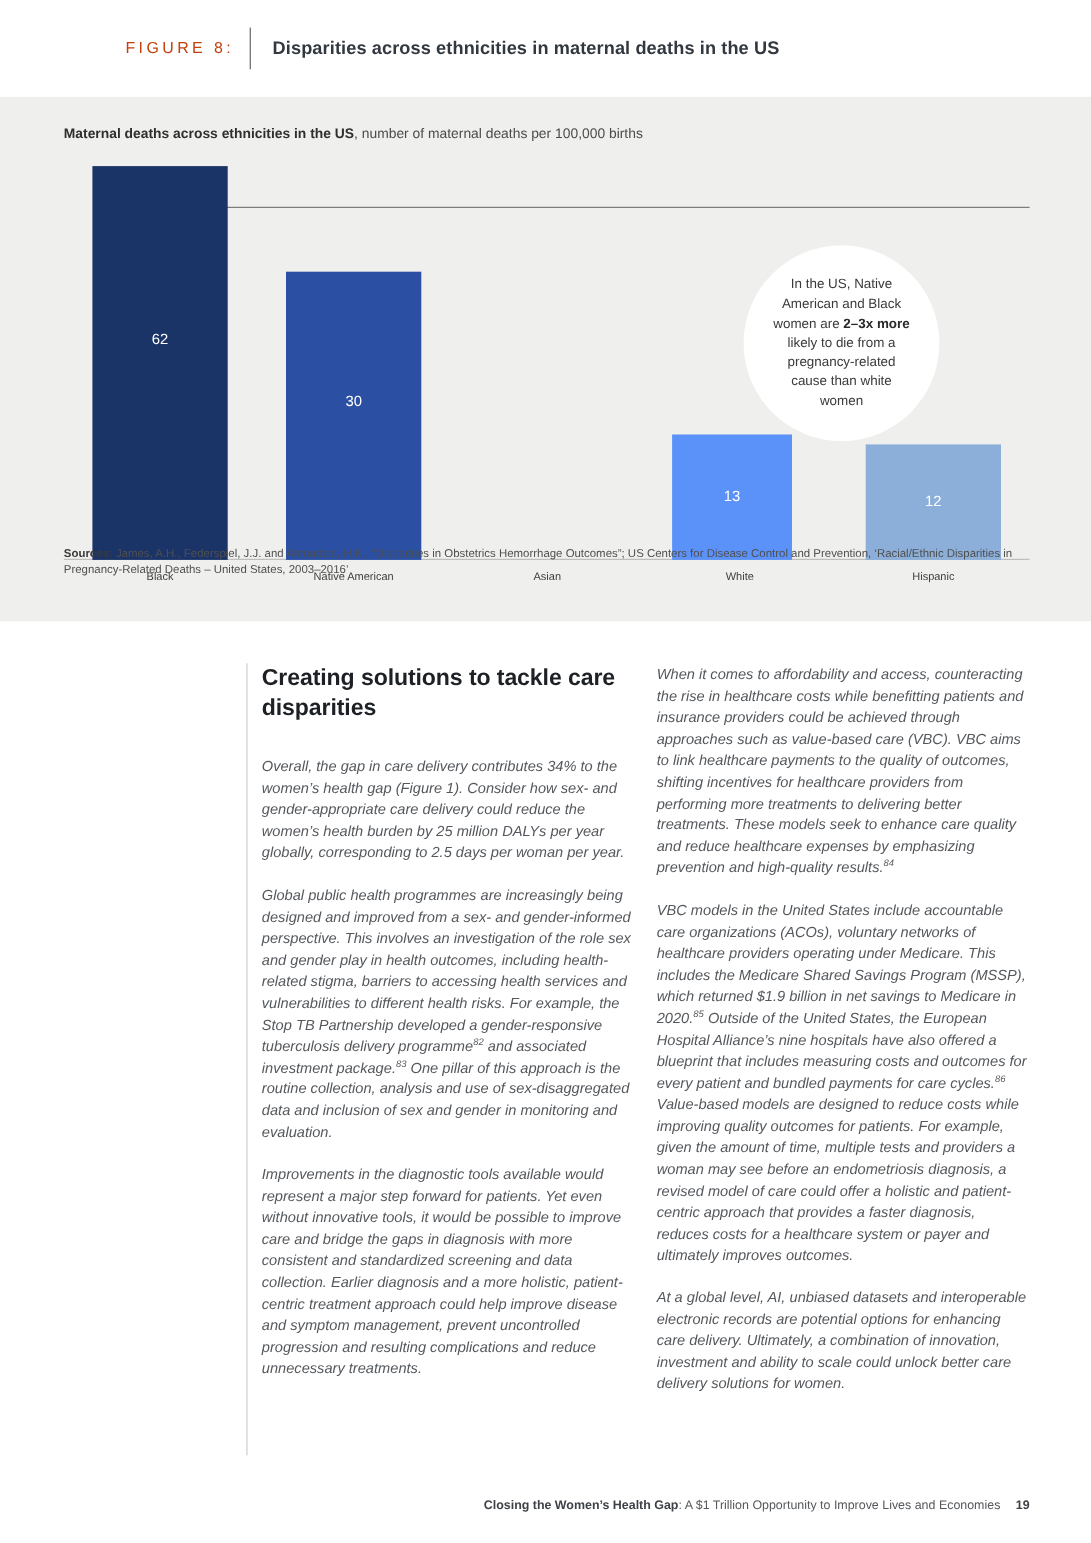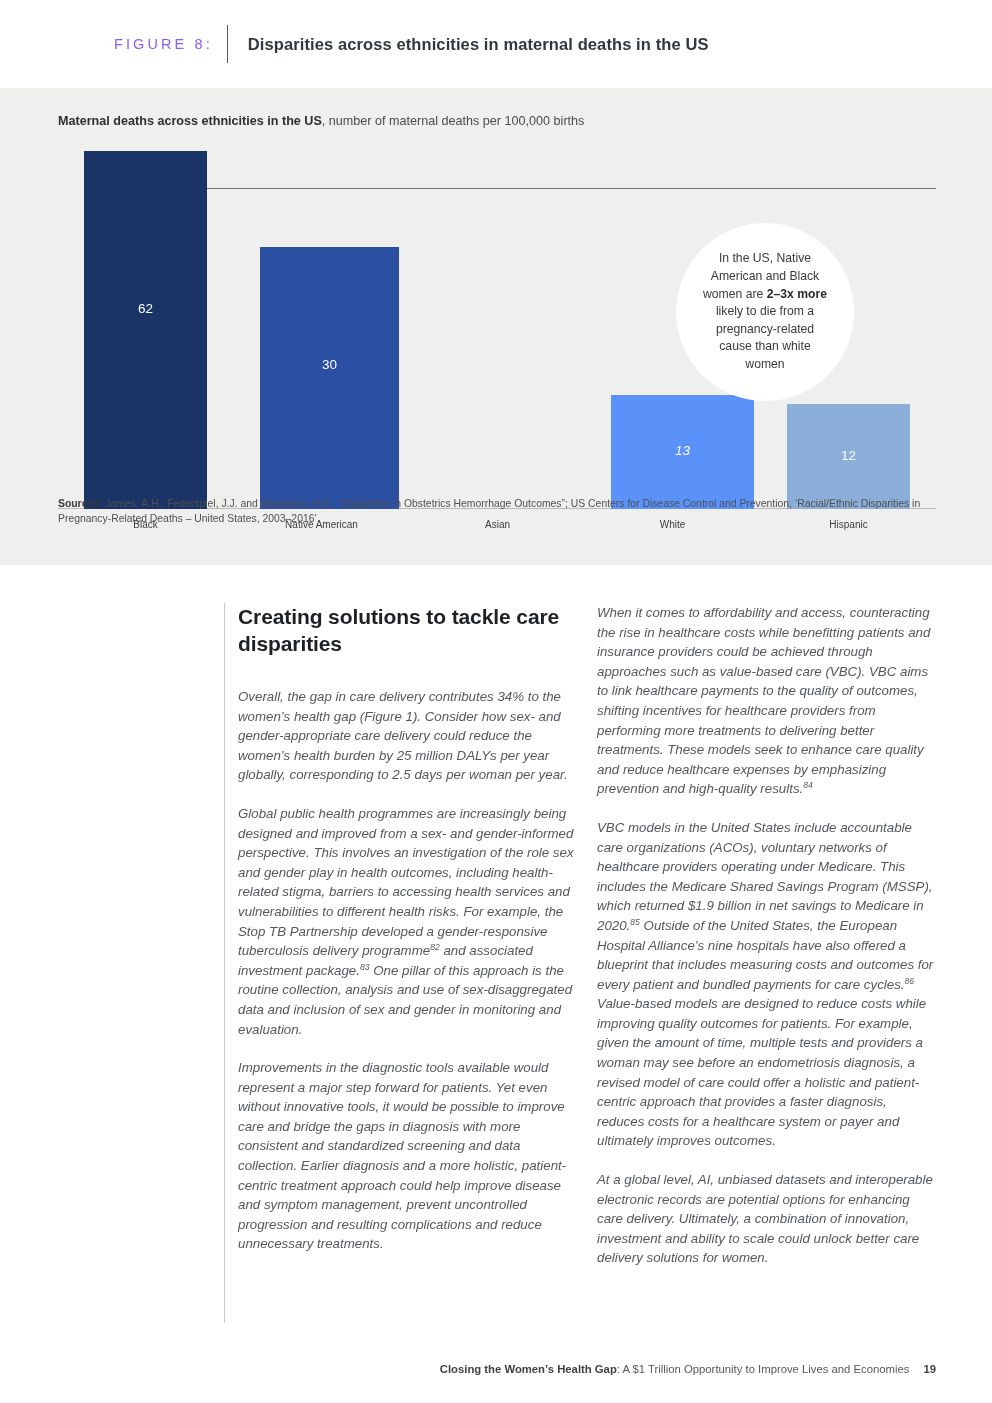--- a/index.html
+++ b/index.html
@@ -11,21 +11,21 @@
   }
   .page { position: relative; width: 992px; height: 1403px; overflow: hidden; }
 
   
   .fig-header {
     position: absolute; left: 0; top: 0; width: 992px; height: 88px;
     background: #ffffff; display: flex; align-items: center;
   }
   .fig-label {
     margin-left: 114px;
-    font-size: 14.5px; letter-spacing: 3.1px; color: #8b5cf6; font-weight: 400;
+    font-size: 14.5px; letter-spacing: 3.1px; color: #c2410c; font-weight: 400;
     white-space: nowrap;
   }
   .fig-divider {
     width: 1px; height: 38px; background: #5a5a5a; margin-left: 14px; margin-right: 20px;
   }
   .fig-title {
     font-size: 16.5px; font-weight: 700; color: #32383f; letter-spacing: .1px;
   }
 
   
@@ -144,26 +144,26 @@
 
     <div class="plot">
       <div class="topline"></div>
       <div class="baseline"></div>
       <div class="bars" id="bars-container">
           <div class="bar-slot" style="left: 26px; width: 123px;">
             <div class="bar" style="height: 358px; background: rgb(27, 52, 104);">
               <span class="bar-value" style="top: 150px;">62</span>
             </div>
           </div>
-          <div class="bar-slot" style="left: 202px; width: 139px;">
+          <div class="bar-slot" style="left: 202px; width: 123px;">
             <div class="bar" style="height: 262px; background: rgb(43, 79, 162);">
               <span class="bar-value" style="top: 110px;">30</span>
             </div>
           </div>
-          <div class="bar-slot" style="left: 553px; width: 143px; font-style: italic;">
+          <div class="bar-slot" style="left: 553px; width: 109px;">
             <div class="bar" style="height: 114px; background: rgb(91, 146, 250);">
               <span class="bar-value" style="top: 48px;">13</span>
             </div>
           </div>
           <div class="bar-slot" style="left: 729px; width: 123px;">
             <div class="bar" style="height: 105px; background: rgb(140, 175, 217);">
               <span class="bar-value" style="top: 44px;">12</span>
             </div>
           </div>
         </div>

